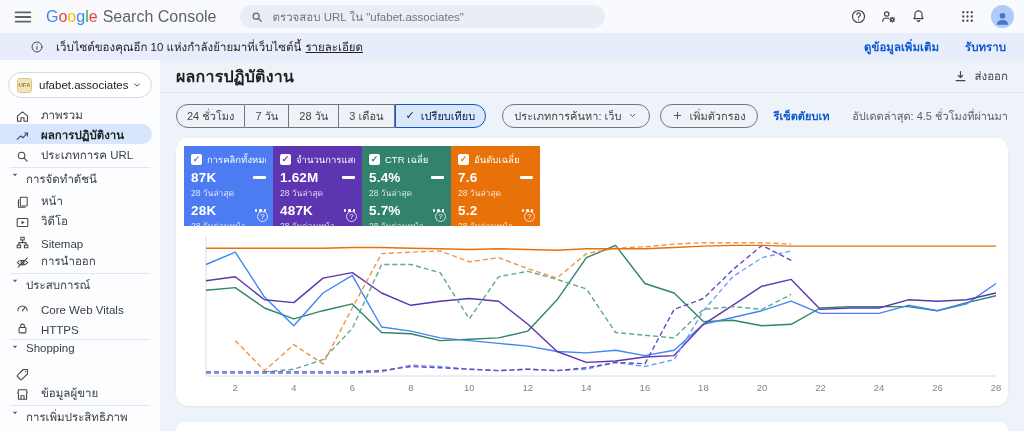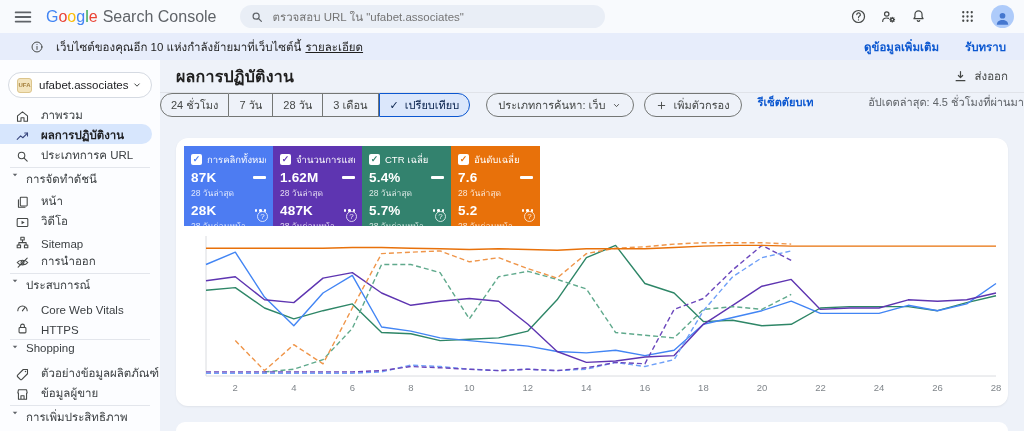--- a/index.html
+++ b/index.html
@@ -48,21 +48,21 @@
   .nav-section .caret { width:10px; height:10px; color:#5f6368; margin-right:6px; flex:0 0 auto; }
   .nav-divider { border-top:1px solid #e3e6ec; margin:3px 10px 2px 10px; height:0; }
 
   
   .main { flex:1; min-width:0; display:flex; flex-direction:column; }
   .title-row { height:32px; display:flex; align-items:center; padding:0 16px; }
   .page-title { font-size:16px; font-weight:bold; color:#1f1f1f; letter-spacing:.2px; }
   .export { margin-left:auto; display:flex; align-items:center; gap:7px; color:#444746; font-size:11.5px; cursor:pointer; }
   .export .ic { width:15px; height:15px; }
   .main-divider { border-top:1px solid #e0e3e9; }
-  .filter-row { height:45px; display:flex; align-items:flex-start; padding:0 0; }
+  .filter-row { height:45px; display:flex; align-items:center; padding:0 16px; }
   .seg-group { display:flex; height:24px; }
   .seg { border:1px solid #747775; border-left:none; padding:0 10px; font-size:11px; color:#444746; display:flex; align-items:center; background:transparent; cursor:pointer; white-space:nowrap; }
   .seg:first-child { border-left:1px solid #747775; border-radius:12px 0 0 12px; }
   .seg:last-child { border-radius:0 12px 12px 0; }
   .seg.selected { background:#dbe7fb; border:1px solid #0b57d0; color:#041e49; gap:6px; }
   .chip { height:24px; border:1px solid #747775; border-radius:12px; display:flex; align-items:center; padding:0 11px; font-size:11px; color:#444746; cursor:pointer; gap:6px; white-space:nowrap; }
   .chip .ic { width:11px; height:11px; }
   .ml16 { margin-left:16px; } .ml10 { margin-left:10px; }
   .reset-link { margin-left:16px; font-size:11px; color:#0b57d0; font-weight:bold; cursor:pointer; white-space:nowrap; }
   .last-updated { margin-left:auto; font-size:11px; color:#5f6368; white-space:nowrap; }
@@ -303,21 +303,20 @@
             </span>
             <span>Shopping</span>
           </div>
           <div class="nav-item">
             <span class="ic">
               <svg viewBox="0 0 24 24" fill="none" stroke="currentColor" stroke-width="1.7" stroke-linecap="round" stroke-linejoin="round">
                 <path d="M13.2 4H20v6.8L11 19.8a1.8 1.8 0 0 1-2.6 0l-4.2-4.2a1.8 1.8 0 0 1 0-2.6Z"></path>
                 <circle cx="16.8" cy="7.2" r="1.2" fill="currentColor" stroke="none"></circle>
               </svg>
             </span>
-            <span>ตัวอย่างข้อมูลผลิตภัณฑ์</span>
           </div>
           <div class="nav-item">
             <span class="ic">
               <svg viewBox="0 0 24 24" fill="none" stroke="currentColor" stroke-width="1.7" stroke-linecap="round" stroke-linejoin="round">
                 <path d="M4.5 9.5 5.5 4.5h13l1 5M5.5 9.5v10h13v-10M9.5 19.5V14h5v5.5"></path>
               </svg>
             </span>
             <span>ข้อมูลผู้ขาย</span>
           </div>
           <div class="nav-divider"></div>

